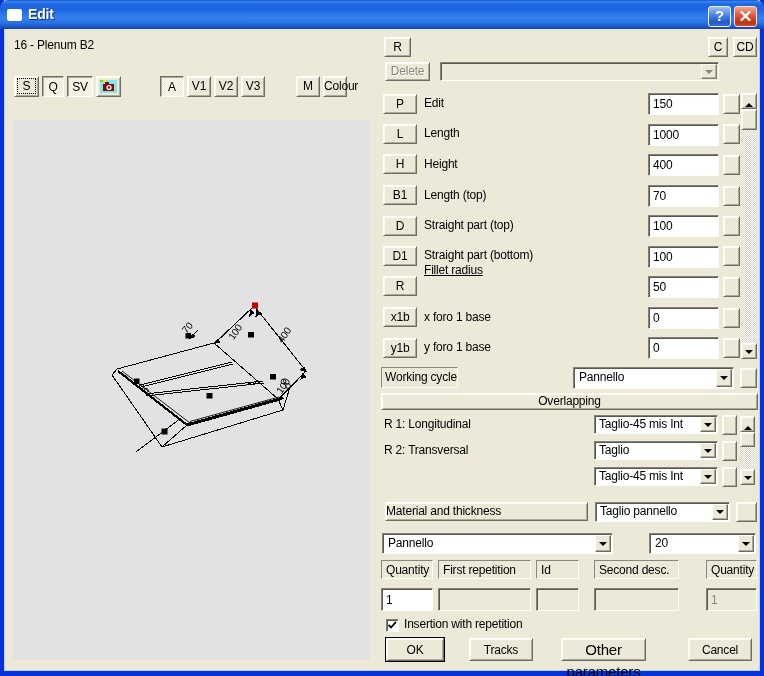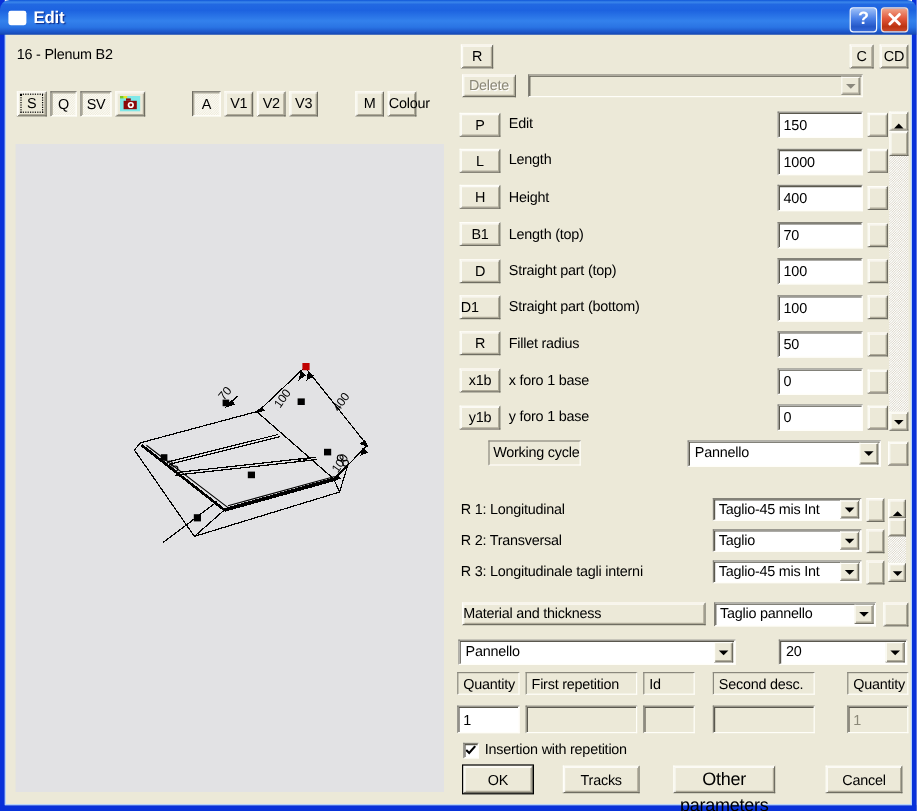--- a/index.html
+++ b/index.html
@@ -149,28 +149,28 @@
 <div class="sunken" style="left:648px;top:184.5px;width:71px;height:22px;">
       <span style="position:absolute;left:4px;top:3px;">70</span>
     </div>
 <div class="raised" style="left:723px;top:186px;width:17px;height:20px;"></div>
 <div class="raised" style="left:383px;top:216px;width:34px;height:20px;text-align:center;line-height:19px;">D</div>
 <div class="lbl" style="left:424px;top:218px;">Straight part (top)</div>
 <div class="sunken" style="left:648px;top:215.0px;width:71px;height:22px;">
       <span style="position:absolute;left:4px;top:3px;">100</span>
     </div>
 <div class="raised" style="left:723px;top:216px;width:17px;height:20px;"></div>
-<div class="raised" style="left:383px;top:246px;width:34px;height:20px;line-height:19px;">D1</div>
+<div class="raised" style="left:383px;top:246px;width:34px;height:20px;text-align:center;line-height:19px;">D1</div>
 <div class="lbl" style="left:424px;top:248px;">Straight part (bottom)</div>
 <div class="sunken" style="left:648px;top:245.5px;width:71px;height:22px;">
       <span style="position:absolute;left:4px;top:3px;">100</span>
     </div>
 <div class="raised" style="left:723px;top:246px;width:17px;height:20px;"></div>
 <div class="raised" style="left:383px;top:276px;width:34px;height:20px;text-align:center;line-height:19px;">R</div>
-<div class="lbl" style="left:424px;top:279px;">Fillet radius</div>
+<div class="lbl" style="left:424px;top:263px;text-decoration:underline;">Fillet radius</div>
 <div class="sunken" style="left:648px;top:276.0px;width:71px;height:22px;">
       <span style="position:absolute;left:4px;top:3px;">50</span>
     </div>
 <div class="raised" style="left:723px;top:277px;width:17px;height:20px;"></div>
 <div class="raised" style="left:383px;top:307px;width:34px;height:20px;text-align:center;line-height:19px;">x1b</div>
 <div class="lbl" style="left:424px;top:310px;">x foro 1 base</div>
 <div class="sunken" style="left:648px;top:306.5px;width:71px;height:22px;">
       <span style="position:absolute;left:4px;top:3px;">0</span>
     </div>
 <div class="raised" style="left:723px;top:308px;width:17px;height:20px;"></div>
@@ -183,49 +183,49 @@
 
 <div style="left:741px;top:93px;width:16px;height:266px;" class="shaft"></div>
 <div class="raised" style="left:741px;top:93px;width:16px;height:16px;">
       <span class="tri-up" style="margin-top:-2px;"></span>
     </div>
 <div class="raised" style="left:741px;top:109px;width:16px;height:21px;"></div>
 <div class="raised" style="left:741px;top:343px;width:16px;height:16px;">
       <span class="tri" style="margin-top:-1px;"></span>
     </div>
 
-<div class="statbox" style="left:381px;top:367px;width:77px;height:21px;margin-left:26px;">
+<div class="statbox" style="left:381px;top:367px;width:77px;height:21px;">
       <span style="position:absolute;left:3px;top:2px;">Working cycle</span>
     </div>
 <div class="sunken" style="left:573px;top:367px;width:161px;height:22px;">
       <span style="position:absolute;left:5px;top:2px;">Pannello</span>
       <span class="cab">
         <span class="tri"></span>
       </span>
     </div>
 <div class="raised" style="left:740px;top:368px;width:17px;height:20px;"></div>
 
+<div class="raised" style="left:381px;top:393px;width:377px;height:17px;text-align:center;line-height:15px;">Overlapping</div>
 
 <div class="lbl" style="left:384px;top:417px;">R 1: Longitudinal</div>
 <div class="sunken" style="left:594px;top:415px;width:124px;height:19px;">
       <span style="position:absolute;left:4px;top:1px;">Taglio-45 mis Int</span>
       <span class="cab">
         <span class="tri"></span>
       </span>
     </div>
 <div class="raised" style="left:722px;top:415px;width:15px;height:20px;"></div>
 <div class="lbl" style="left:384px;top:443px;">R 2: Transversal</div>
 <div class="sunken" style="left:594px;top:441px;width:124px;height:19px;padding-left:19px;">
       <span style="position:absolute;left:4px;top:1px;">Taglio</span>
       <span class="cab">
         <span class="tri"></span>
       </span>
     </div>
 <div class="raised" style="left:722px;top:441px;width:15px;height:20px;"></div>
-<div class="lbl" style="left:384px;top:469px;">R 3: Longitudinale tagli interni</div>
 <div class="sunken" style="left:594px;top:467px;width:124px;height:19px;">
       <span style="position:absolute;left:4px;top:1px;">Taglio-45 mis Int</span>
       <span class="cab">
         <span class="tri"></span>
       </span>
     </div>
 <div class="raised" style="left:722px;top:467px;width:15px;height:20px;"></div>
 
 <div style="left:740px;top:416px;width:15px;height:69px;" class="shaft"></div>
 <div class="raised" style="left:740px;top:416px;width:15px;height:16px;">

